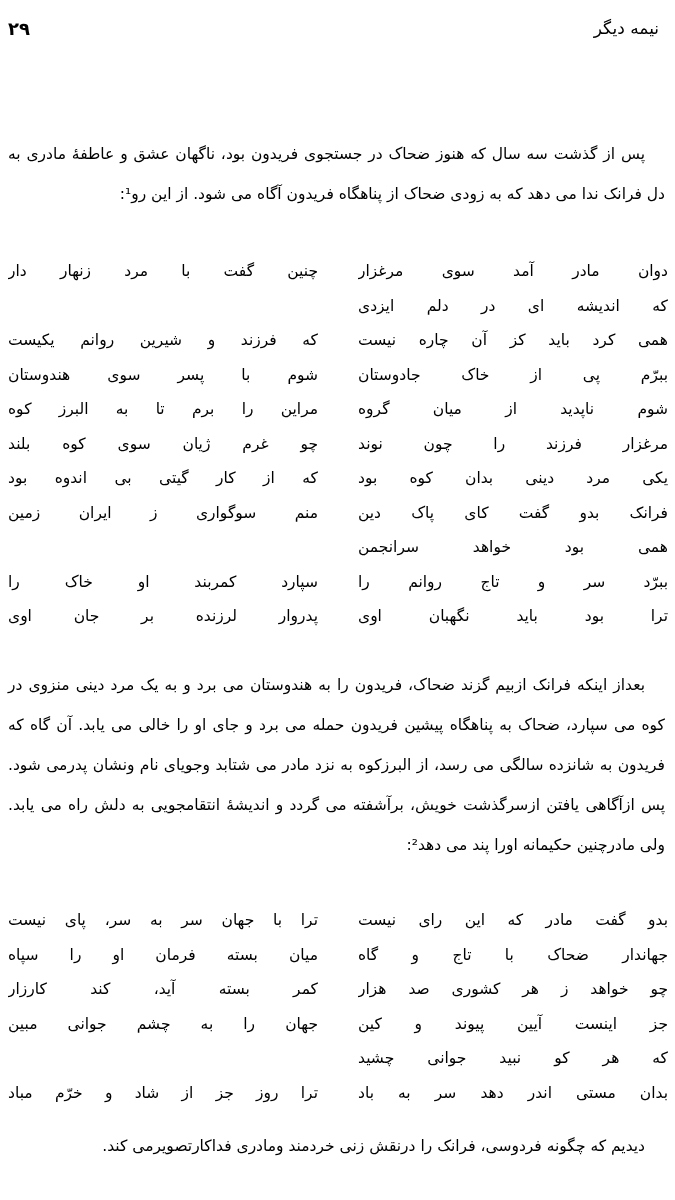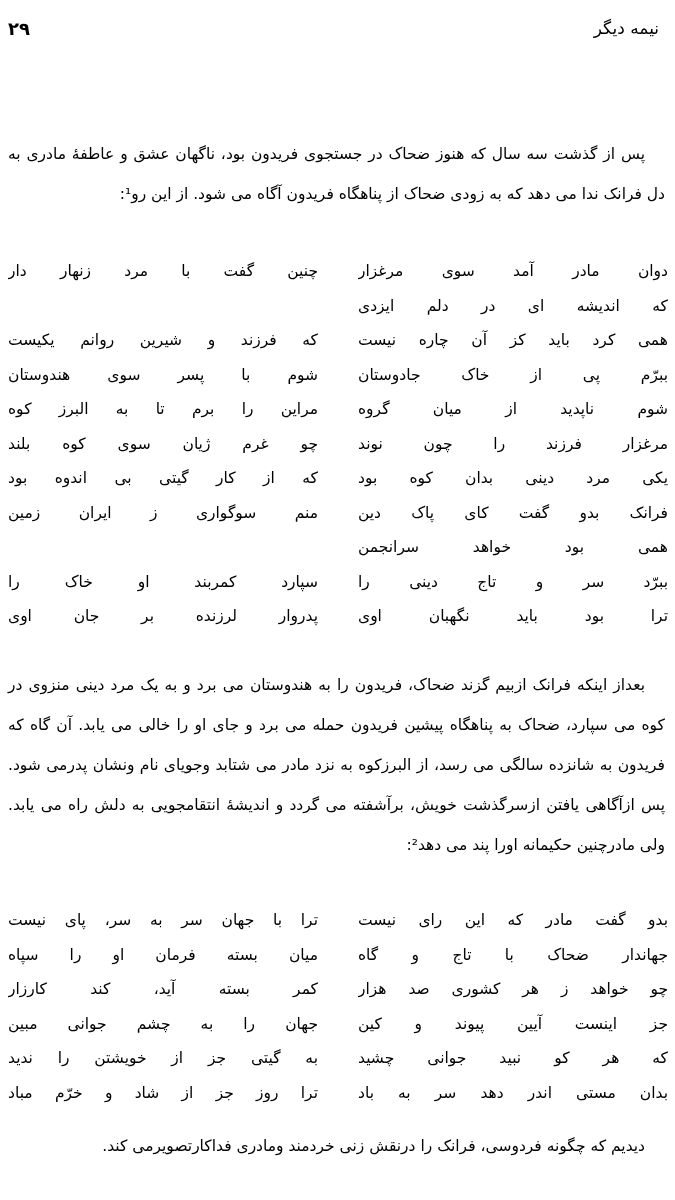--- a/index.html
+++ b/index.html
@@ -60,21 +60,21 @@
       <span class="hemistich left">که از کار گیتی بی اندوه بود</span>
     </div>
     <div class="couplet">
       <span class="hemistich right">فرانک بدو گفت کای پاک دین</span>
       <span class="hemistich left">منم سوگواری ز ایران زمین</span>
     </div>
     <div class="couplet">
       <span class="hemistich left">همی بود خواهد سرانجمن</span>
     </div>
     <div class="couplet">
-      <span class="hemistich right">ببرّد سر و تاج دینی را</span>
+      <span class="hemistich right">ببرّد سر و تاج روانم را</span>
       <span class="hemistich left">سپارد کمربند او خاک را</span>
     </div>
     <div class="couplet">
       <span class="hemistich right">ترا بود باید نگهبان اوی</span>
       <span class="hemistich left">پدروار لرزنده بر جان اوی</span>
     </div>
   </div>
 
 <div class="para" style="top:665px;">
   <span class="first">بعداز اینکه فرانک ازبیم گزند ضحاک، فریدون را به هندوستان می برد و به یک مرد دینی منزوی در کوه می سپارد، ضحاک به پناهگاه پیشین فریدون حمله می برد و جای او را خالی می یابد. آن گاه که فریدون به شانزده سالگی می رسد، از البرزکوه به نزد مادر می شتابد وجویای نام ونشان پدرمی شود. پس ازآگاهی یافتن ازسرگذشت خویش، برآشفته می گردد و اندیشهٔ انتقامجویی به دلش راه می یابد. ولی مادرچنین حکیمانه اورا پند می دهد²:</span>
@@ -92,21 +92,20 @@
     <div class="couplet">
       <span class="hemistich right">چو خواهد ز هر کشوری صد هزار</span>
       <span class="hemistich left">کمر بسته آید، کند کارزار</span>
     </div>
     <div class="couplet">
       <span class="hemistich right">جز اینست آیین پیوند و کین</span>
       <span class="hemistich left">جهان را به چشم جوانی مبین</span>
     </div>
     <div class="couplet">
       <span class="hemistich right">که هر کو نبید جوانی چشید</span>
-      <span class="hemistich left">به گیتی جز از خویشتن را ندید</span>
     </div>
     <div class="couplet">
       <span class="hemistich right">بدان مستی اندر دهد سر به باد</span>
       <span class="hemistich left">ترا روز جز از شاد و خرّم مباد</span>
     </div>
   </div>
 
 <div class="para" style="top:1126px;">
   <span class="first">دیدیم که چگونه فردوسی، فرانک را درنقش زنی خردمند ومادری فداکارتصویرمی کند.</span>
 </div>

